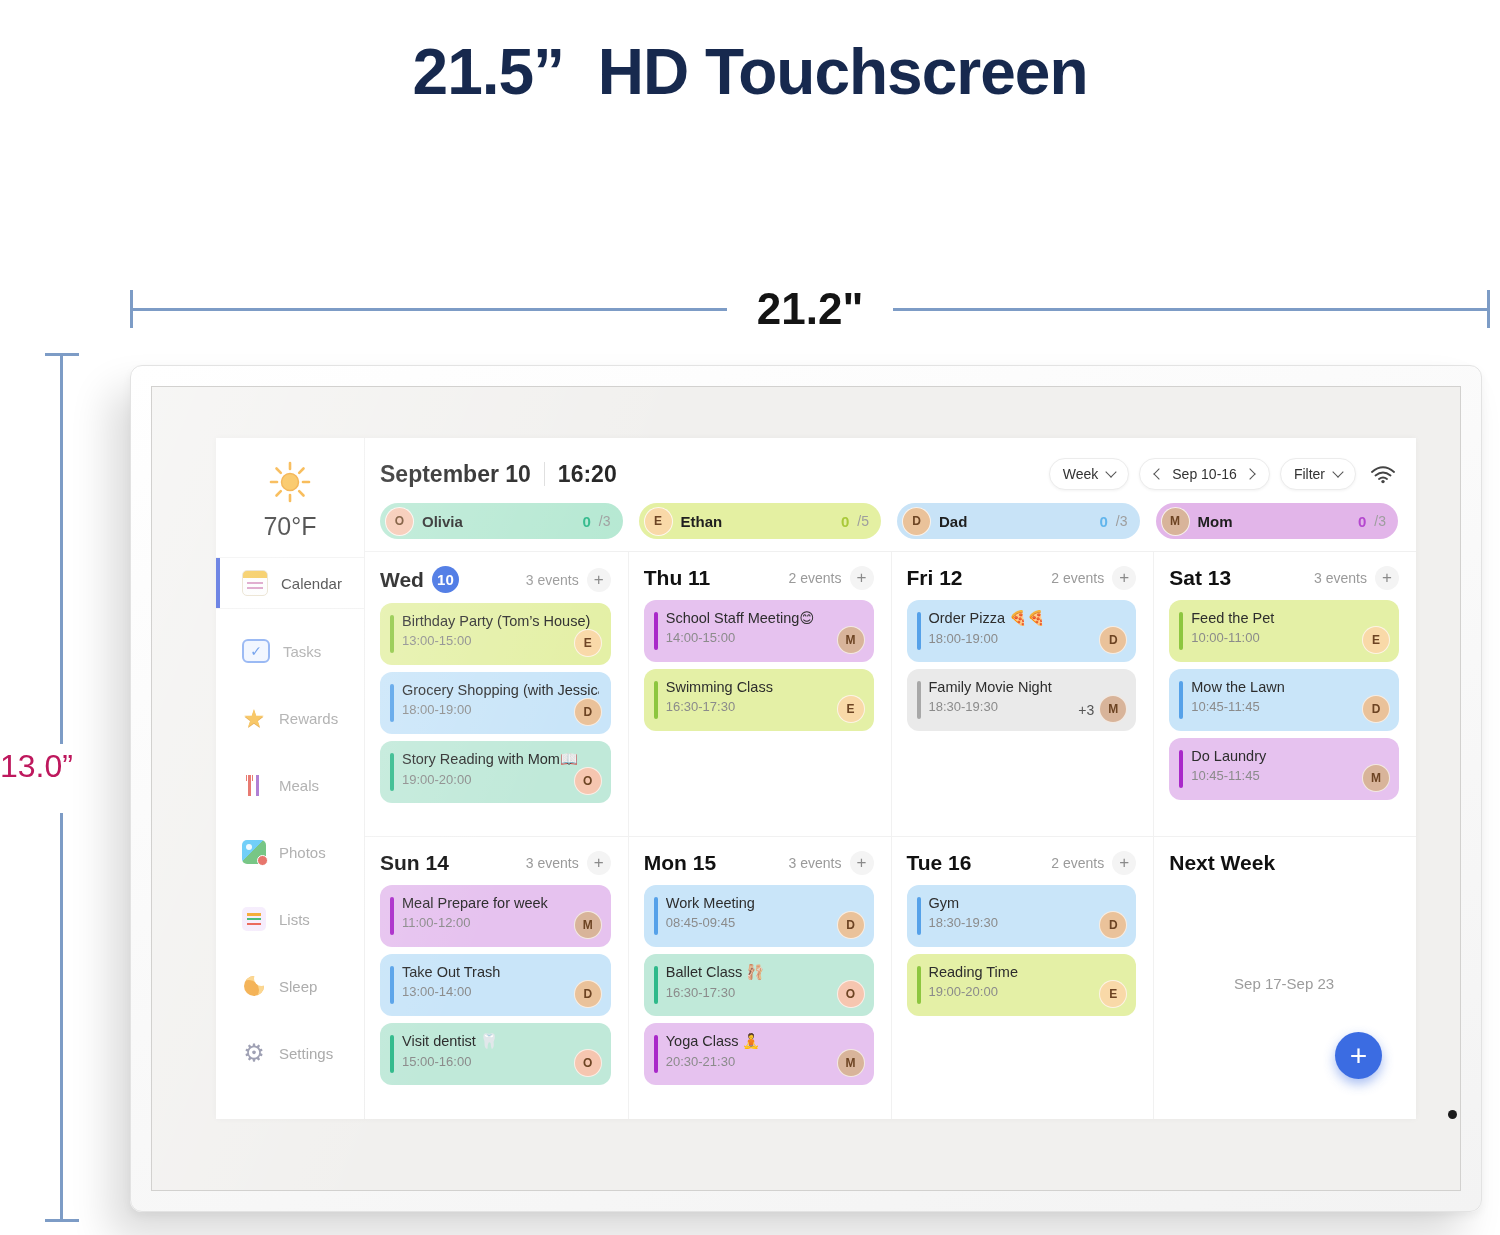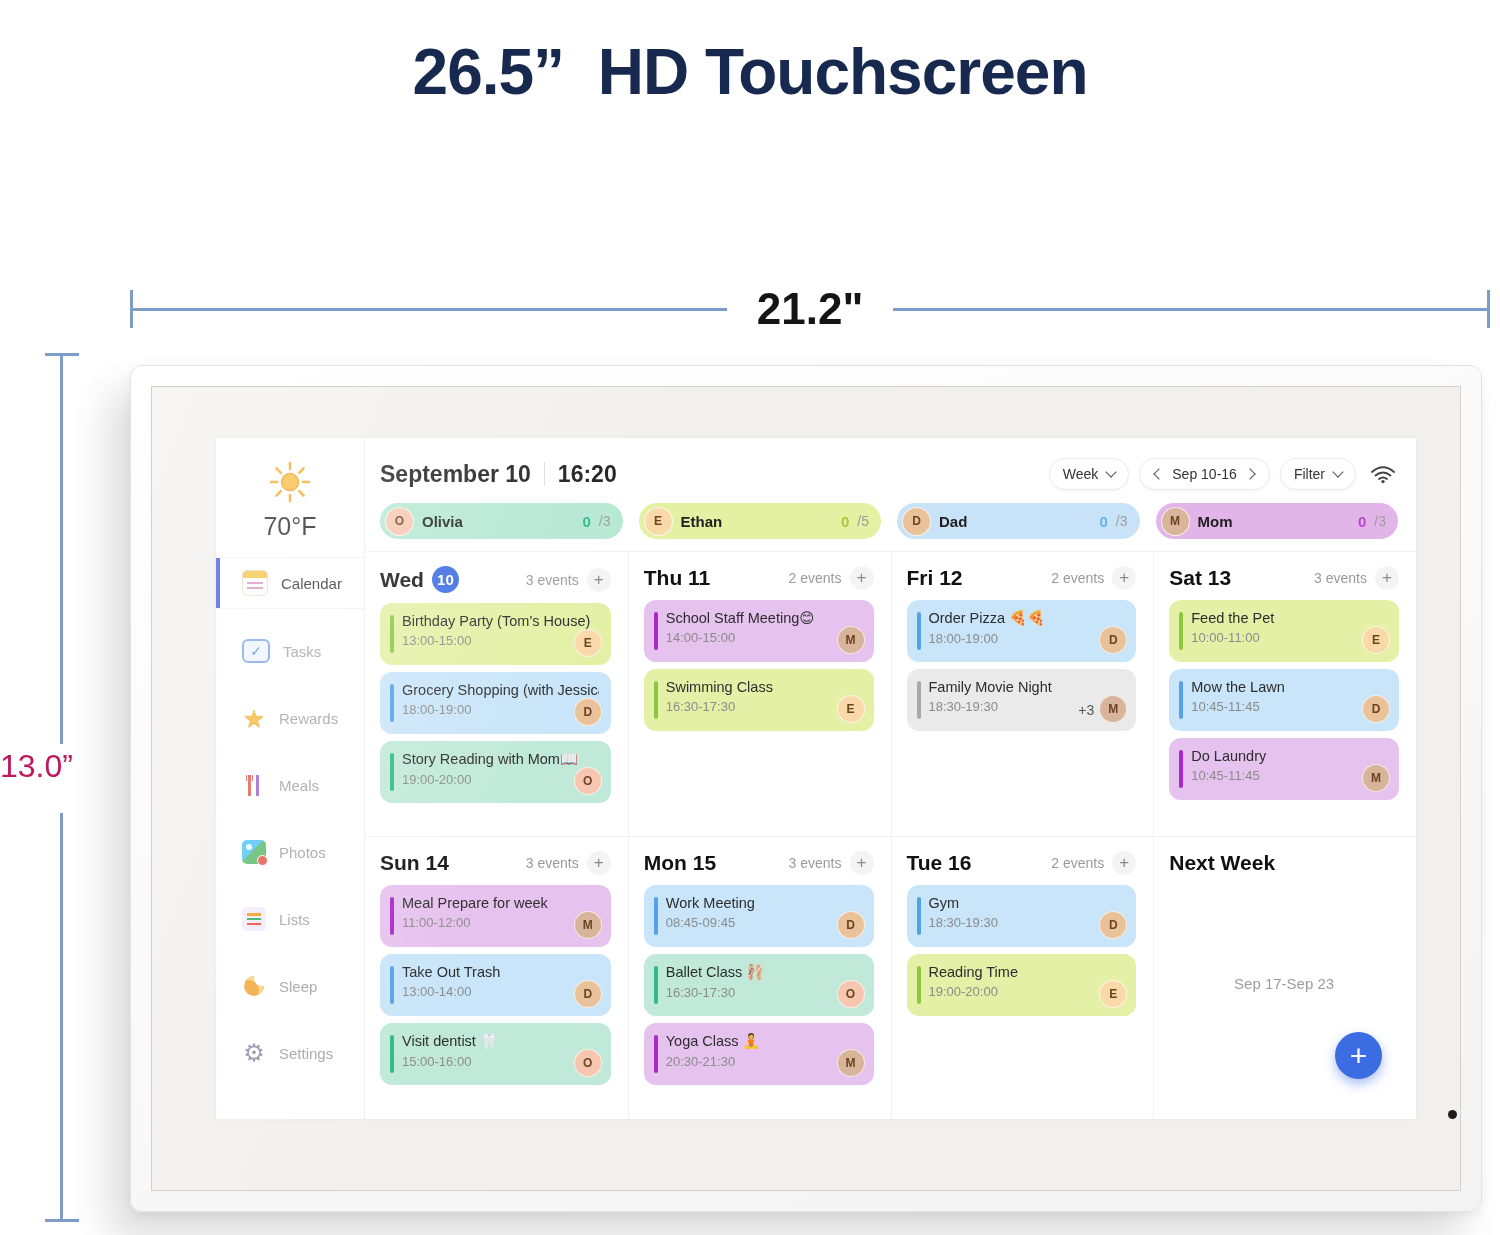--- a/index.html
+++ b/index.html
@@ -152,21 +152,21 @@
   .event-card.gray{background:#eaeaea;}   .event-card.gray .bar{background:#a8a8a8;}
   .ev-avatar.O,.chip-avatar.O{background:#f6c6b0;}
   .ev-avatar.E,.chip-avatar.E{background:#f9d9a8;}
   .ev-avatar.D,.chip-avatar.D{background:#eac29a;}
   .ev-avatar.M,.chip-avatar.M{background:#d8b49a;}
   .nw-range{margin-top:100px;text-align:center;font-size:15px;color:#9c9c9c;}
 </style>
 </head>
 <body>
 
-<h1 class="page-title">26.5”  HD Touchscreen</h1>
+<h1 class="page-title">21.5”  HD Touchscreen</h1>
 
 <div class="dim-top">
   <span class="dim-cap-v"></span>
   <span class="dim-line-h"></span>
   <span class="dim-label">21.2"</span>
   <span class="dim-line-h"></span>
   <span class="dim-cap-v"></span>
 </div>
 
 <div class="dim-left">

